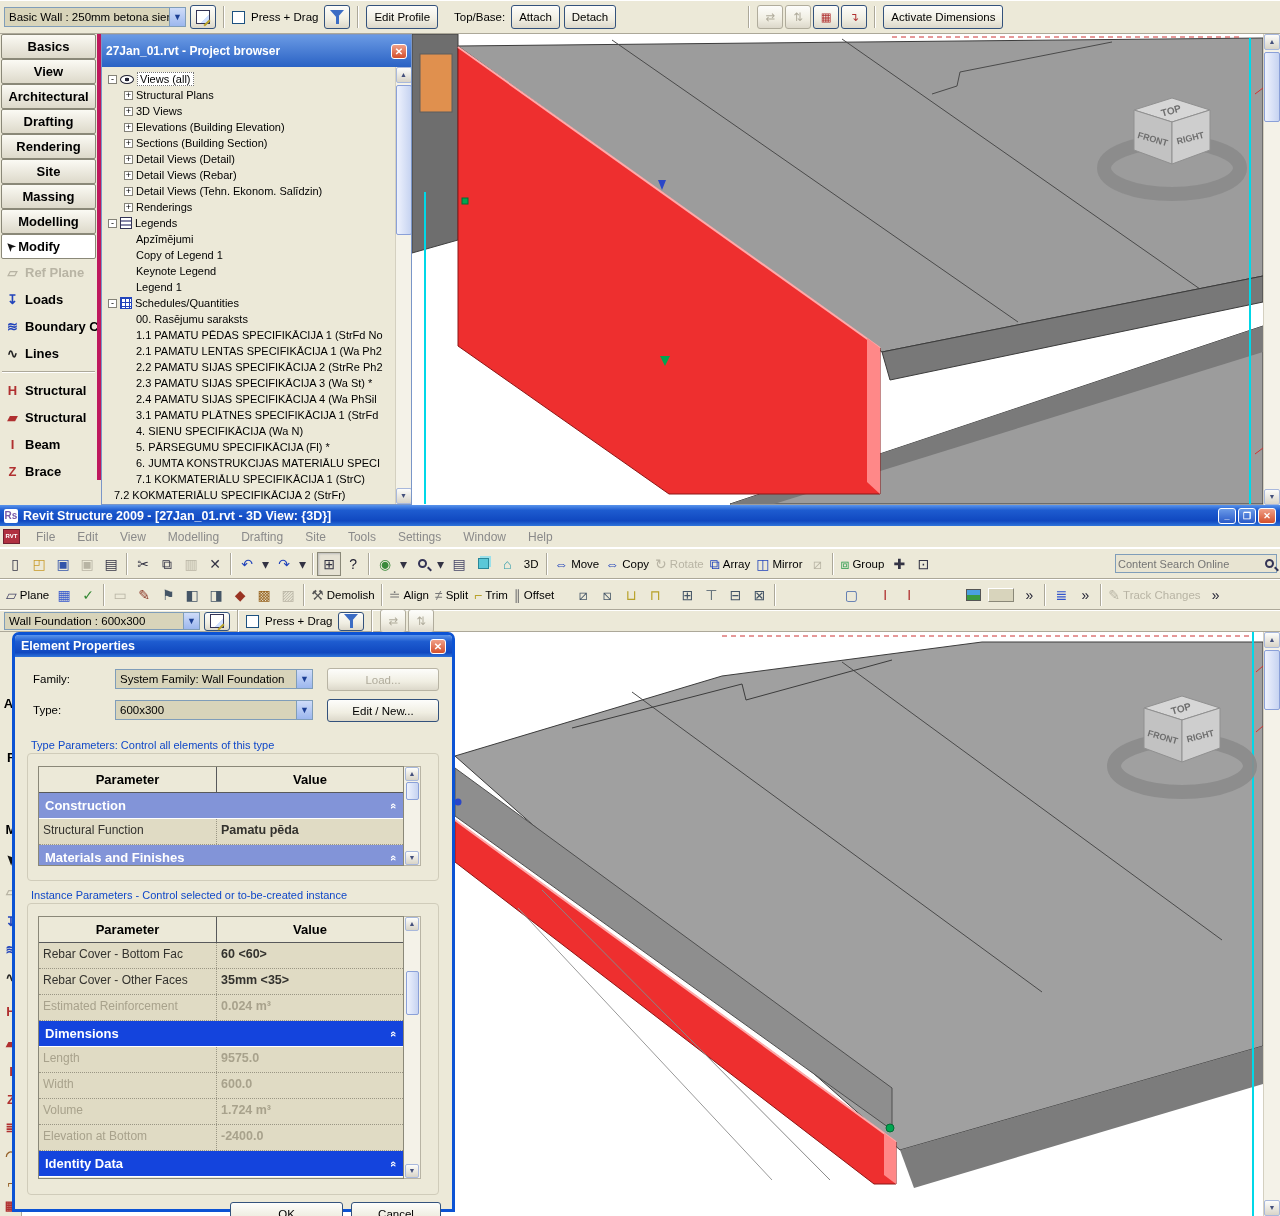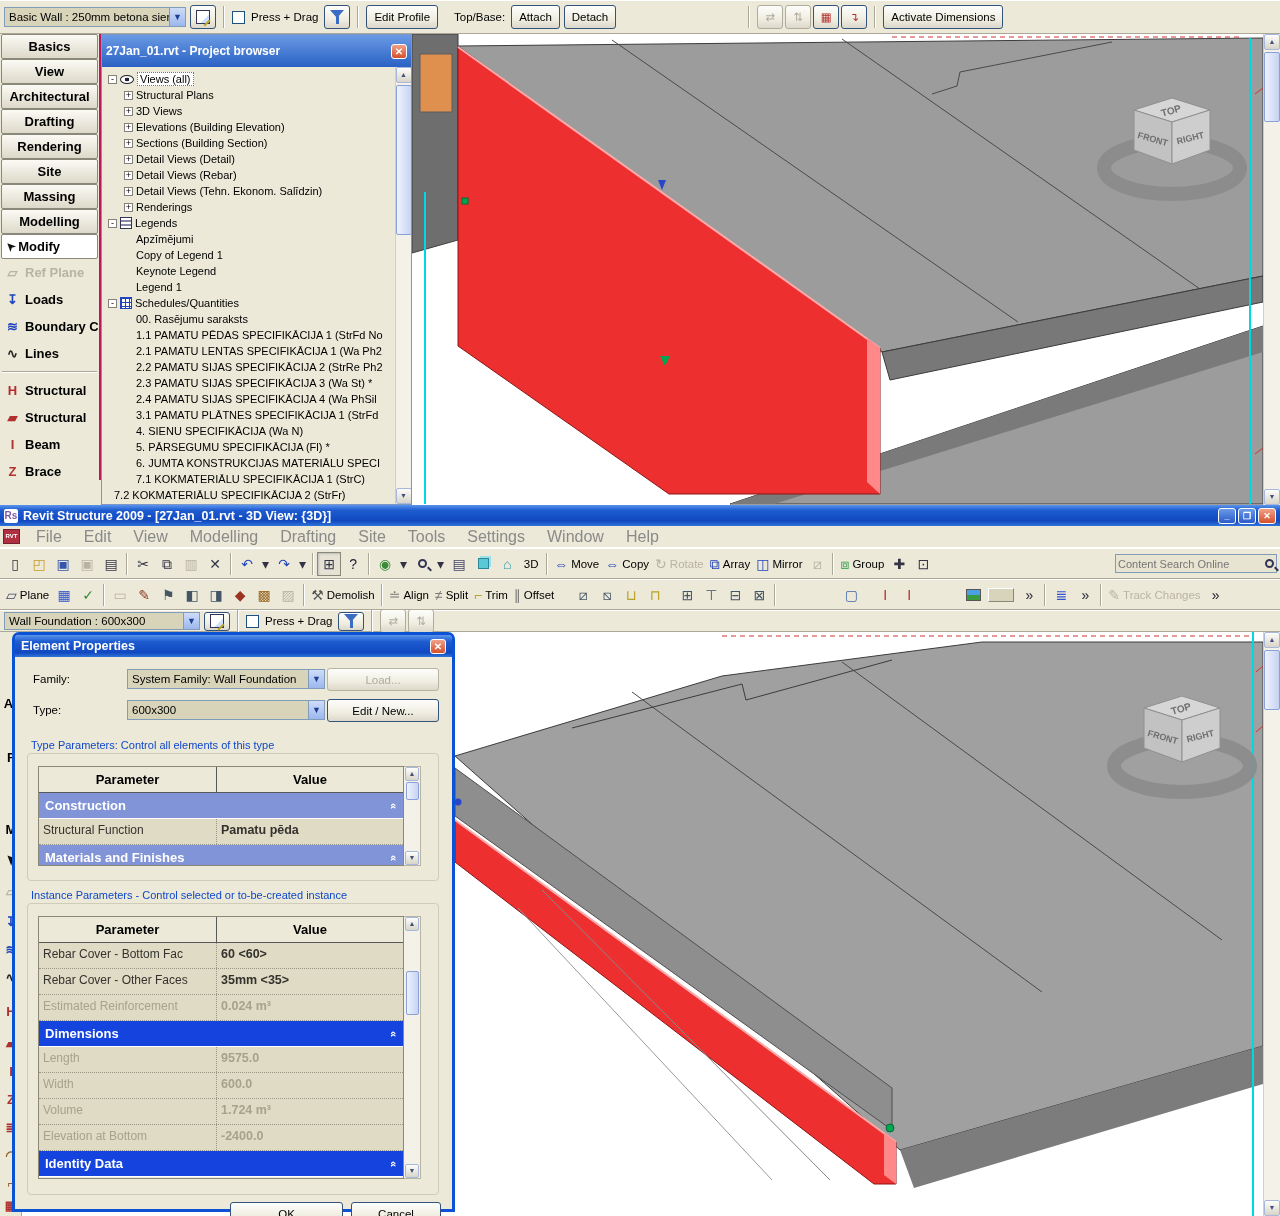--- a/index.html
+++ b/index.html
@@ -20,21 +20,21 @@
   .vsep { width:2px; height:22px; border-left:1px solid #aca899; border-right:1px solid #fff; margin:0 3px; }
   .chk { width:13px; height:13px; background:#fff; border:1px solid #1c5180; display:inline-block; }
   .oblabel { font-size:11.5px; padding:0 2px; white-space:nowrap; }
   .sp-funnel { width:15px; height:14px; display:inline-block; position:relative; }
   .sp-funnel:before { content:""; position:absolute; left:0; top:0; border-left:7px solid transparent; border-right:7px solid transparent; border-top:8px solid #3b6cc4; }
   .sp-funnel:after { content:""; position:absolute; left:6px; top:6px; width:3px; height:8px; background:#3b6cc4; }
   .sp-prop { width:14px; height:14px; display:inline-block; border:1px solid #335; background:linear-gradient(135deg,#fff 65%,#cfe0ff 65%); position:relative; }
   .sp-prop:after { content:""; position:absolute; right:-2px; bottom:-1px; width:8px; height:2px; background:#b8a22a; transform:rotate(-45deg); }
 
   
-  #design-bar { left:0; top:34px; width:101px; height:446px; background:#ece9d8; border-right:2px solid #be185d; overflow:hidden; }
+  #design-bar { left:0; top:34px; width:101px; height:446px; background:#ece9d8; border-right:4px solid #be185d; overflow:hidden; }
   .db-tab { height:25px; margin:0 1px; border:1px solid #8a8878; border-radius:2px; background:linear-gradient(180deg,#fbfaf4,#ddd9ca); display:flex; align-items:center; justify-content:center; font-size:13px; font-weight:bold; }
   .db-tab.active { background:#fff; justify-content:flex-start; padding-left:4px; gap:3px; }
   .db-cursor { font-size:11px; display:inline-block; transform:rotate(-135deg); color:#111; }
   .db-item { height:27px; display:flex; align-items:center; gap:4px; padding-left:4px; font-size:13px; font-weight:bold; white-space:nowrap; overflow:hidden; }
   .db-item.dis { color:#b8b4a4; }
   .db-ico { width:17px; text-align:center; font-size:13px; flex:0 0 17px; }
   .db-sep { height:2px; border-top:1px solid #aca899; border-bottom:1px solid #fff; margin:4px 2px; }
 
   
   #project-browser { left:101px; top:34px; width:311px; height:471px; background:#ece9d8; border:1px solid #7a96c8; display:flex; flex-direction:column; }
@@ -58,21 +58,21 @@
   .sb-fill { flex:1; }
 
   
   #title-bar { left:0; top:505px; width:1280px; height:21px; background:linear-gradient(180deg,#5a94ec 0%,#1e5cd0 25%,#1048c0 75%,#2f74da 100%); color:#fff; display:flex; align-items:center; gap:5px; padding:0 4px; font-size:12.5px; font-weight:bold; }
   .app-ico { width:14px; height:14px; background:#fff; border-radius:2px; color:#7a5aa8; font-size:10px; font-weight:bold; text-align:center; line-height:14px; }
   .tb-winbtns { margin-left:auto; display:flex; gap:2px; }
   .wbtn { width:18px; height:16px; border:1px solid #fff; border-radius:3px; background:linear-gradient(180deg,#6a9ae8,#2a5ac8); color:#fff; font-size:9px; font-weight:bold; text-align:center; line-height:14px; }
   .wbtn.close { background:linear-gradient(180deg,#f0a088,#d4502c); }
   #menu-bar { left:0; top:526px; width:1280px; height:22px; background:#ece9d8; border-bottom:1px solid #fff; display:flex; align-items:center; gap:2px; padding:0 3px; }
   .rvt-ico { width:17px; height:15px; background:#b03040; border:1px solid #702030; color:#fff; font-size:6px; font-weight:bold; text-align:center; line-height:13px; margin-right:4px; }
-  .menu-item { font-size:16px; color:#8a8a8a; padding:2px 10px; }
+  .menu-item { font-size:12px; color:#8a8a8a; padding:2px 10px; }
   .toolbar { left:0; width:1280px; height:31px; background:#ece9d8; border-top:1px solid #fff; border-bottom:1px solid #aca899; display:flex; align-items:center; padding:0 3px; }
   #toolbar1 { top:548px; } #toolbar2 { top:579px; }
   .tb-btn { height:24px; min-width:24px; display:flex; align-items:center; justify-content:center; gap:3px; padding:0 2px; border:1px solid transparent; }
   .tb-btn.narrow { min-width:12px; }
   .tb-btn.pressed { background:#e6e2d4; border:1px solid #8a8878; box-shadow:inset 1px 1px 2px #bbb; }
   .tb-btn .g { font-size:14px; line-height:1; }
   .tb-btn.dis .g, .tb-btn.dis .tb-lbl { color:#b8b4a4 !important; }
   .tb-lbl { font-size:11.5px; white-space:nowrap; }
   .tb-sep { width:2px; height:22px; border-left:1px solid #aca899; border-right:1px solid #fff; margin:0 3px; flex:0 0 2px; }
   .tb-gap { flex:0 0 auto; }
@@ -90,21 +90,21 @@
   #view-bottom { left:22px; top:632px; width:1241px; height:584px; background:#fff; overflow:hidden; }
   #vscroll-bottom { left:1263px; top:632px; width:17px; height:584px; }
   #strip-left { left:0; top:632px; width:22px; height:584px; background:#ece9d8; border-right:1px solid #aca899; overflow:hidden; }
   .strip-item { position:absolute; left:2px; width:18px; text-align:center; font-size:13px; font-weight:bold; white-space:nowrap; overflow:hidden; }
 
   
   #dialog { left:12px; top:632px; width:443px; height:580px; border:3px solid #0c53d4; border-radius:7px 7px 0 0; background:#ece9d8; z-index:10; }
   .dlg-title { height:22px; background:linear-gradient(180deg,#5a94ec 0%,#1e5cd0 30%,#1048c0 80%,#2f74da 100%); border-radius:4px 4px 0 0; color:#fff; font-weight:bold; font-size:12.5px; display:flex; align-items:center; padding:0 6px; }
   .dlg-title span.t { flex:1; }
   .dlg-label { position:absolute; font-size:11.5px; }
-  .dlg-combo { position:absolute; width:198px;margin-left:12px; }
+  .dlg-combo { position:absolute; width:198px; }
   .dlg-btn { position:absolute; height:23px; background:linear-gradient(180deg,#fdfdfb,#f0eee2 60%,#dcd8ca); border:1px solid #33527c; border-radius:3px; font-size:11.5px; text-align:center; display:flex; align-items:center; justify-content:center; }
   .dlg-btn.dis { color:#b0ac9c; border-color:#b8b4a4; }
   .caption { position:absolute; font-size:11px; color:#1048c8; white-space:nowrap; }
   .groupbox { position:absolute; border:1px solid #d0ccba; border-radius:4px; }
   .ptable { position:absolute; left:10px; top:12px; display:flex; }
   .pt-viewport { overflow:hidden; border:1px solid #8a8878; }
   .pt-header { display:flex; height:26px; background:#ece9d8; border-bottom:1px solid #58595b; }
   .pt-header .hc { display:flex; align-items:center; justify-content:center; font-size:13px; font-weight:bold; border-right:1px solid #58595b; }
   .pt-row { display:flex; height:26px; background:#e0dbc4; border-bottom:1px dotted #9a9684; }
   .pt-row .pc { width:178px; padding:4px 4px 0; font-size:12px; font-weight:normal; color:#33322e; border-right:1px dotted #9a9684; white-space:nowrap; overflow:hidden; }

